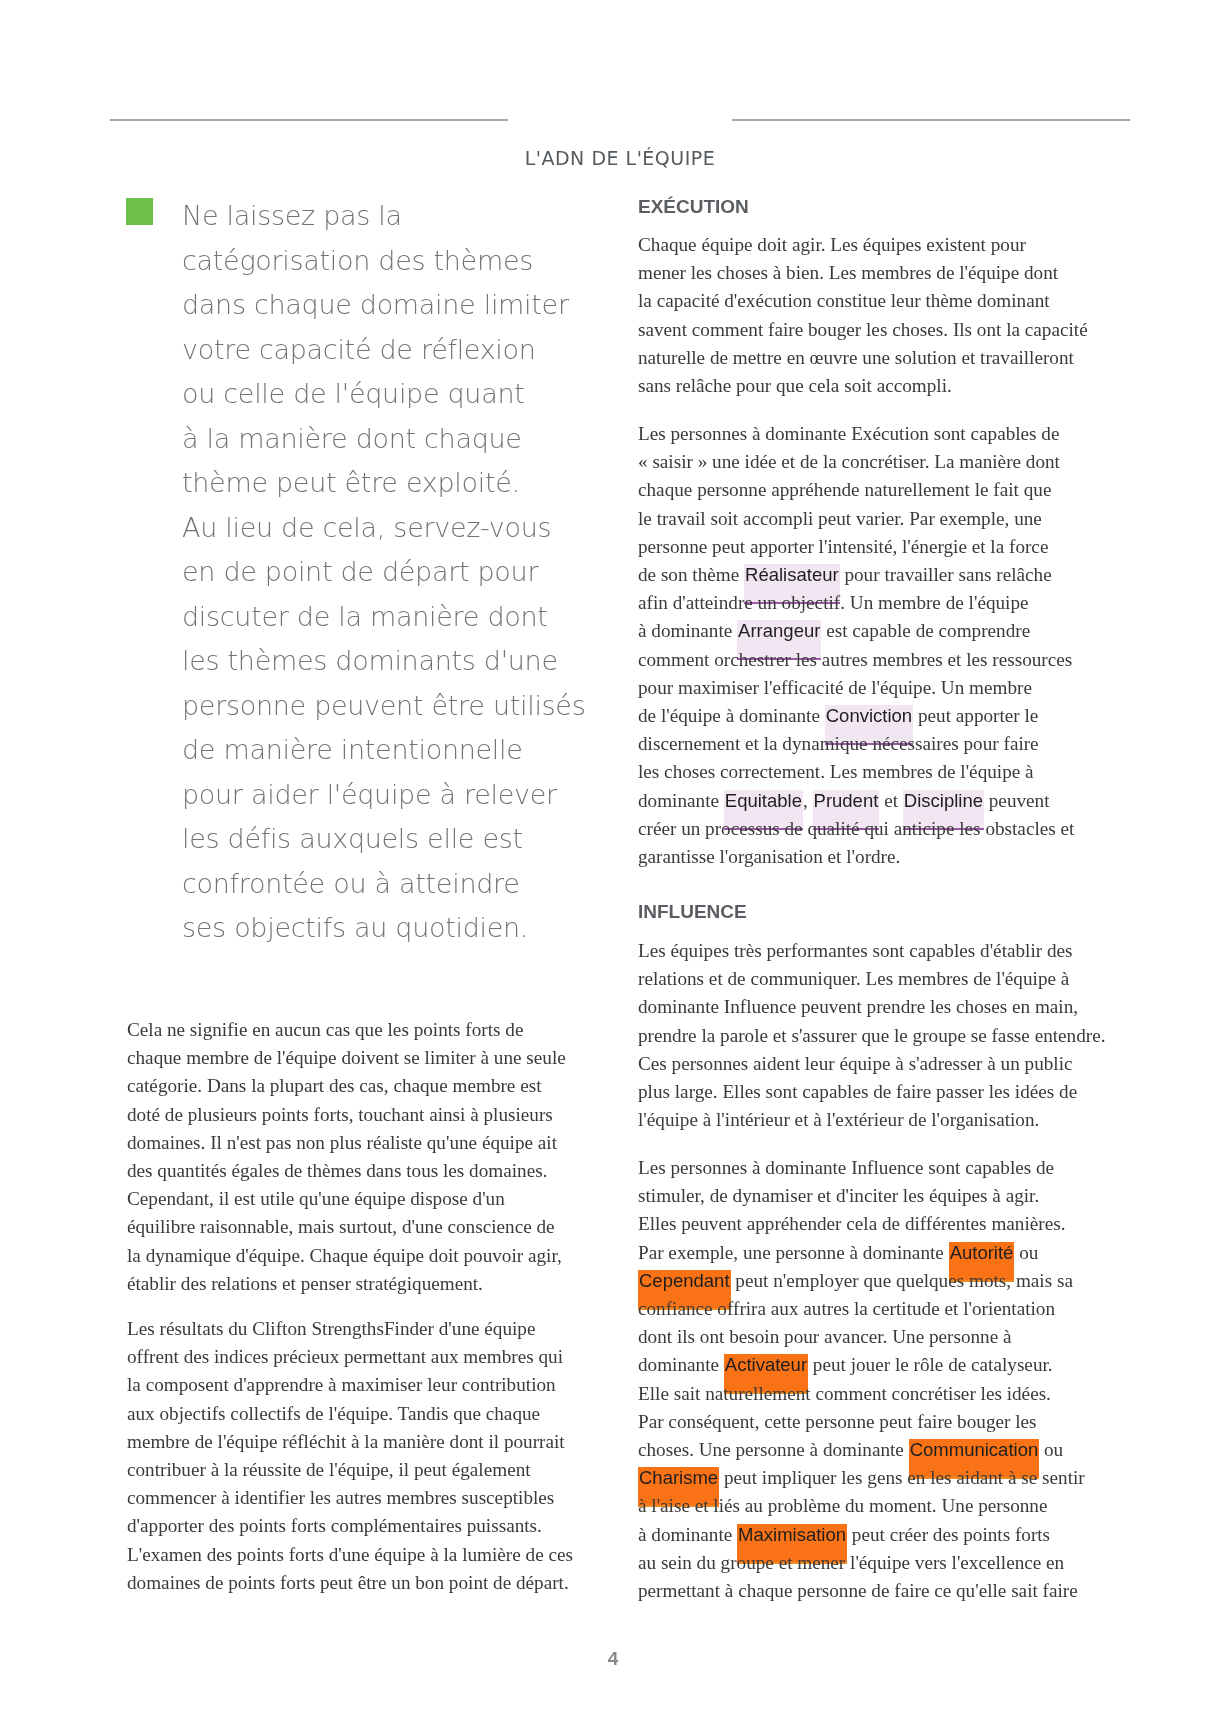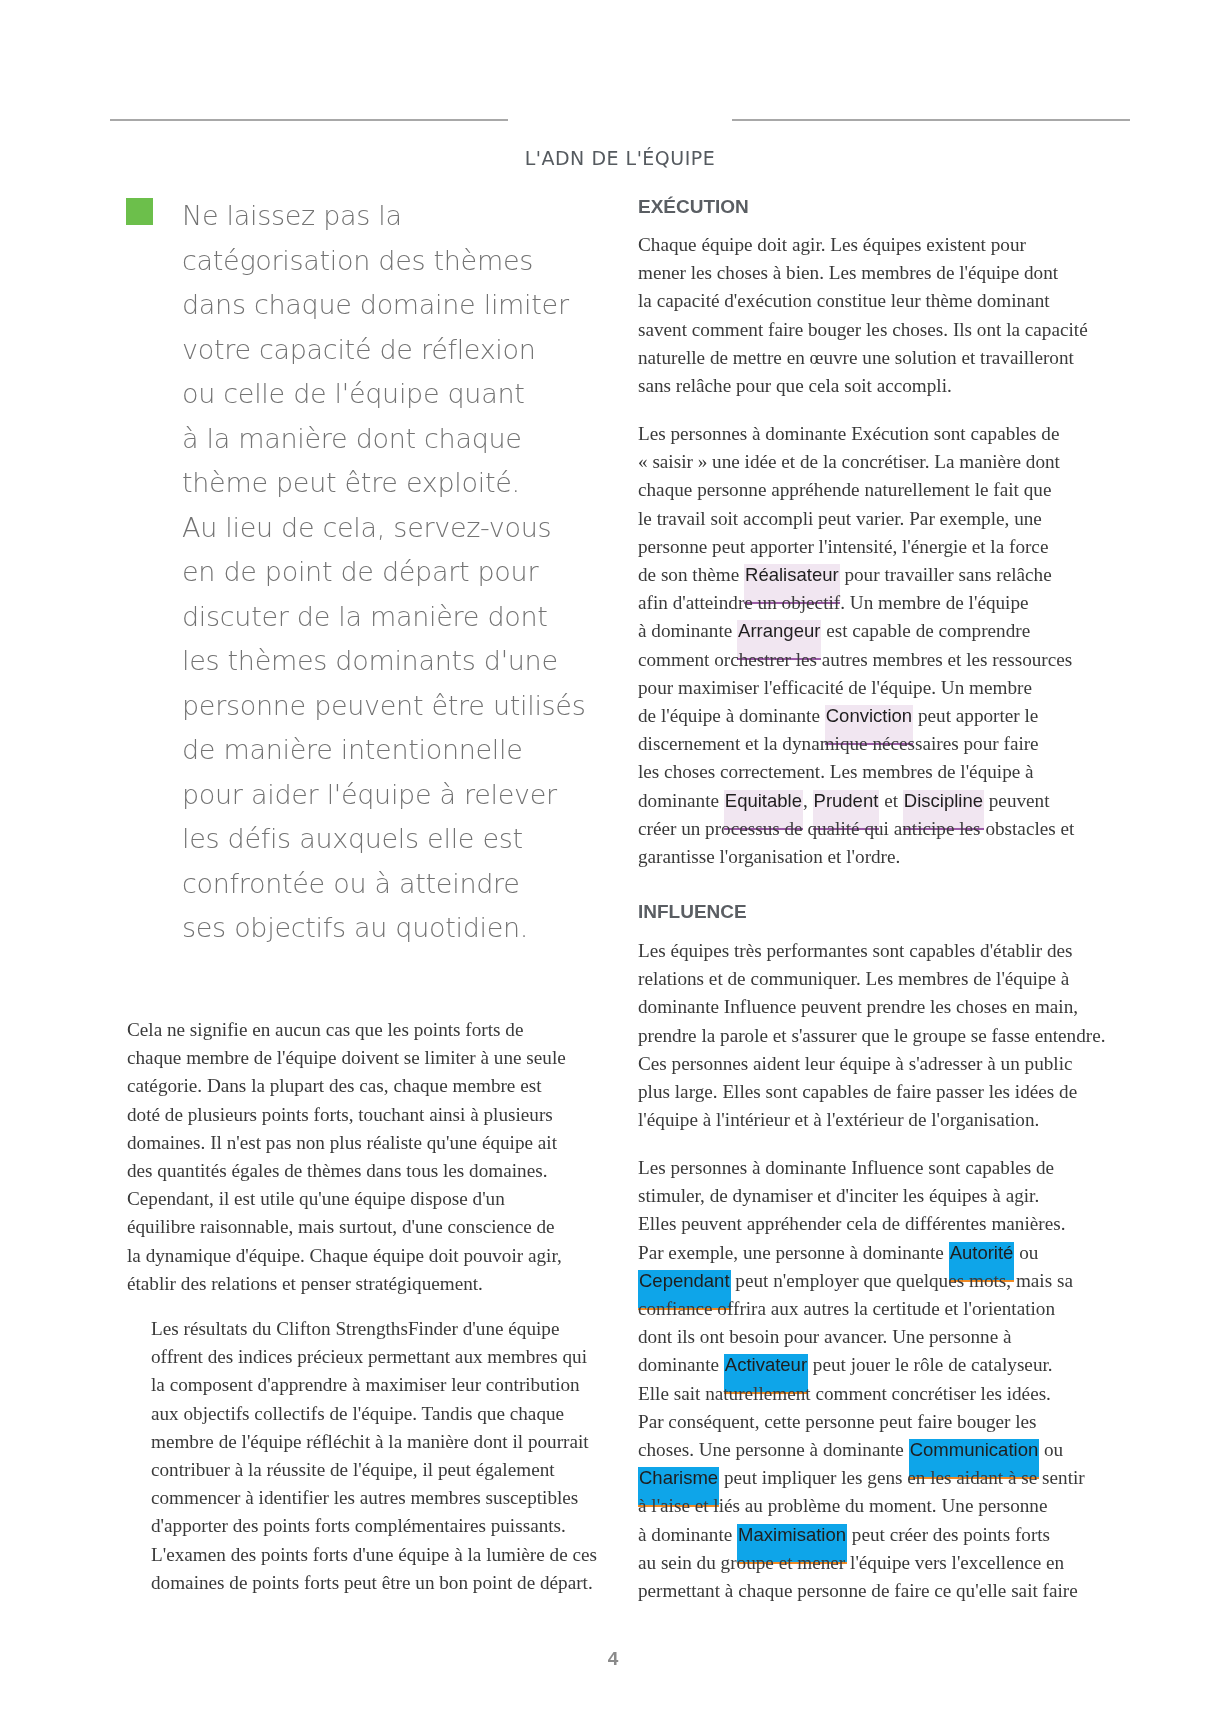--- a/index.html
+++ b/index.html
@@ -16,36 +16,36 @@
   .callout-square { position: absolute; left: 126px; top: 198px; width: 27px; height: 27px; background: #6cbf4b; }
   .callout { position: absolute; left: 182px; top: 194px; width: 440px;
     font-family: "DejaVu Sans", sans-serif; font-weight: 300; font-size: 27px; line-height: 44.5px;
     color: #737373; letter-spacing: -0.3px; }
   .callout .ln { display: block; white-space: nowrap; }
 
   .body-text { font-family: "Liberation Serif", serif; font-size: 19.2px; line-height: 28.2px; color: #3a3a3a; }
   .body-text .ln { display: block; white-space: nowrap; }
 
   .left-para1 { position: absolute; left: 127px; top: 1016px; width: 480px; }
-  .left-para2 { position: absolute; left: 127px; top: 1315px; width: 480px; margin-left: 24px; }
+  .left-para2 { position: absolute; left: 127px; top: 1315px; width: 480px; }
 
   .section-heading { position: absolute; font-family: "Liberation Sans", sans-serif; font-weight: bold;
     font-size: 19px; color: #5a5e63; }
   .h-exec { left: 638px; top: 196px; }
   .h-infl { left: 638px; top: 901px; }
 
   .r-p1 { position: absolute; left: 638px; top: 231px; width: 480px; }
   .r-p2 { position: absolute; left: 638px; top: 420px; width: 480px; }
   .r-p3 { position: absolute; left: 638px; top: 937px; width: 480px; }
   .r-p4 { position: absolute; left: 638px; top: 1154px; width: 480px; }
 
   .theme { font-family: "Liberation Sans", sans-serif; font-size: 18.5px; color: #1e1e1e;
     padding: 0 1px 17px 1px; }
   .theme.purple { background: #f1e6f1; border-bottom: 2px solid #9b5aa6; }
-  .theme.orange { background: #0ea5e9; border-bottom: 2px solid #f08a24; }
+  .theme.orange { background: #f97316; border-bottom: 2px solid #f08a24; }
 
   .footer-page { position: absolute; left: 0; width: 1226px; top: 1648px; text-align: center;
     font-family: "Liberation Sans", sans-serif; font-weight: bold; font-size: 19px; color: #8a8a8a; }
   .footer-copy { position: absolute; left: 0; width: 1226px; top: 1772px; text-align: center;
     font-family: "Liberation Serif", serif; font-size: 13.5px; color: #4c1d95; }
 </style>
 </head>
 <body>
 
 <div class="page">

